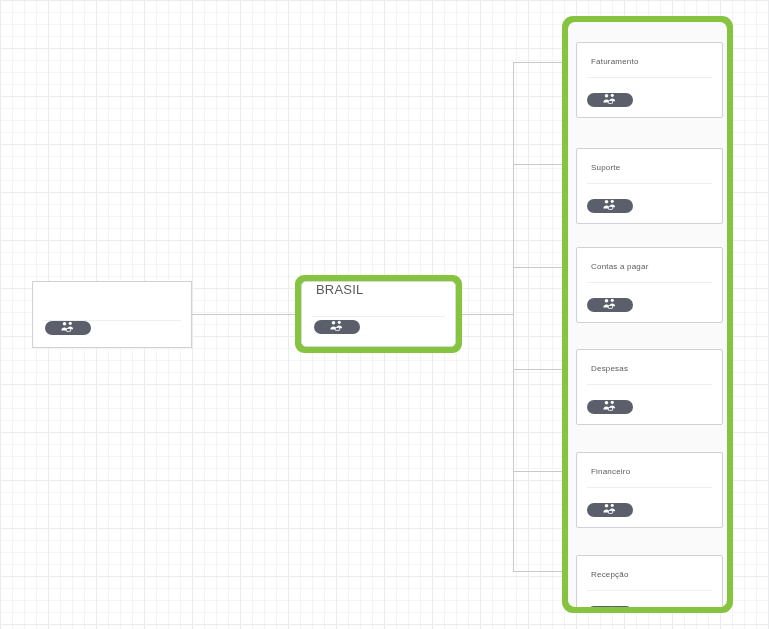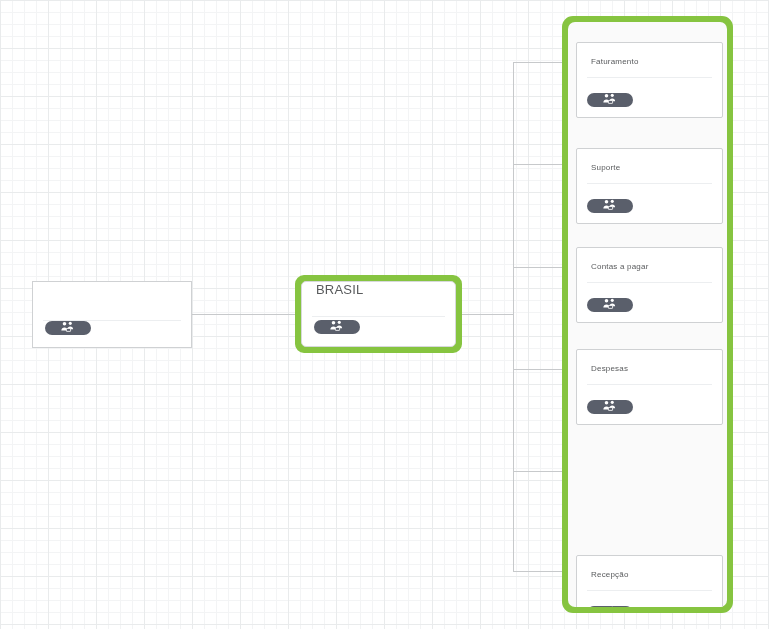--- a/index.html
+++ b/index.html
@@ -262,20 +262,36 @@
               <path d="M0.4 11.4c0-2.3 1.8-3.8 3.9-3.8s3.9 1.5 3.9 3.8z" fill="#ffffff"></path>
               <circle cx="11.4" cy="2.6" r="1.9" fill="#ffffff"></circle>
               <path d="M7.9 9.9c0-2 1.6-3.3 3.5-3.3s3.5 1.3 3.5 3.3z" fill="#ffffff"></path>
               <rect x="6.6" y="8.9" width="5.2" height="3.6" rx="0.5" fill="#5a5f6b" stroke="#ffffff" stroke-width="1"></rect>
             </svg>
           </span>
           <span class="badge-count">00</span>
         </div>
       </div>
 
+      <div class="node child-node" style="top:430px;">
+        <div class="node-title">Financeiro</div>
+        <div class="node-sep"></div>
+        <div class="badge">
+          <span>
+            <svg width="13" height="11" viewBox="0 0 16 13">
+              <circle cx="4.3" cy="3.2" r="2.2" fill="#ffffff"></circle>
+              <path d="M0.4 11.4c0-2.3 1.8-3.8 3.9-3.8s3.9 1.5 3.9 3.8z" fill="#ffffff"></path>
+              <circle cx="11.4" cy="2.6" r="1.9" fill="#ffffff"></circle>
+              <path d="M7.9 9.9c0-2 1.6-3.3 3.5-3.3s3.5 1.3 3.5 3.3z" fill="#ffffff"></path>
+              <rect x="6.6" y="8.9" width="5.2" height="3.6" rx="0.5" fill="#5a5f6b" stroke="#ffffff" stroke-width="1"></rect>
+            </svg>
+          </span>
+          <span class="badge-count">02</span>
+        </div>
+      </div>
 
       <div class="node child-node" style="top:533px;">
         <div class="node-title">Recepção</div>
         <div class="node-sep"></div>
         <div class="badge">
           <span>
             <svg width="13" height="11" viewBox="0 0 16 13">
               <circle cx="4.3" cy="3.2" r="2.2" fill="#ffffff"></circle>
               <path d="M0.4 11.4c0-2.3 1.8-3.8 3.9-3.8s3.9 1.5 3.9 3.8z" fill="#ffffff"></path>
               <circle cx="11.4" cy="2.6" r="1.9" fill="#ffffff"></circle>

